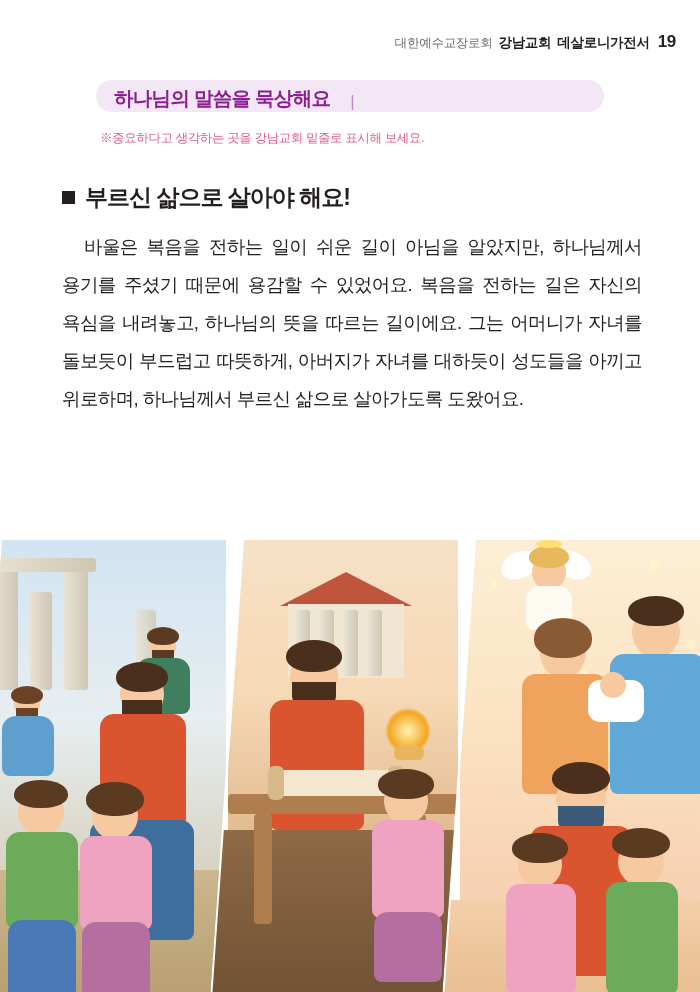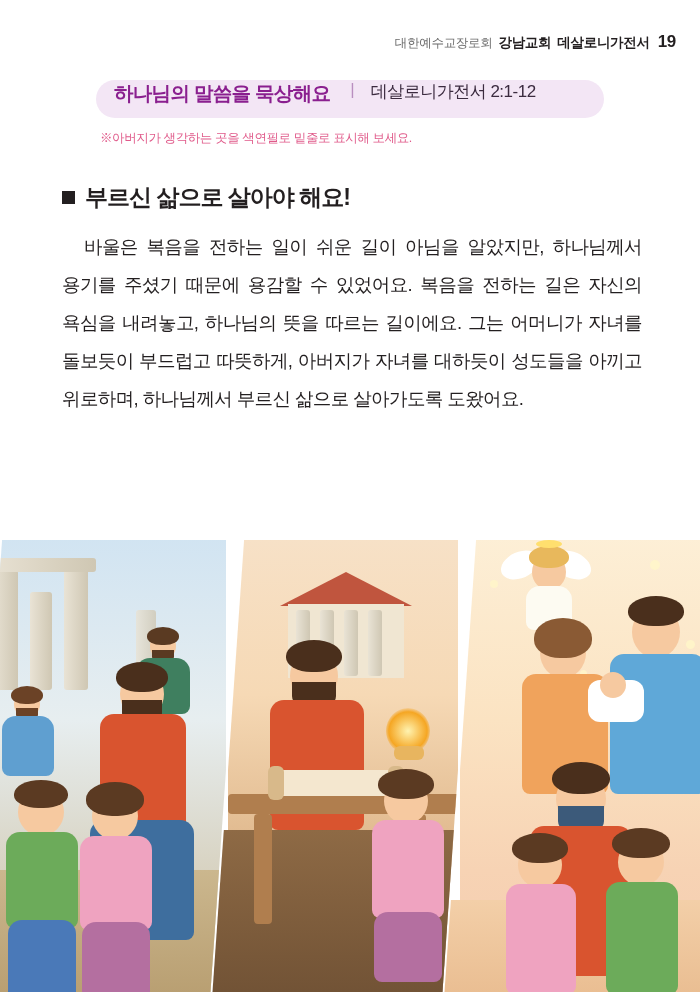--- a/index.html
+++ b/index.html
@@ -47,25 +47,25 @@
     color: #231f20;
     margin-left: 2px;
   }
 
   
   .title-bar {
     position: absolute;
     left: 96px;
     top: 80px;
     width: 508px;
-    height: 38px;
+    height: 32px;
     background: #f3e6f5;
     border-radius: 19px;
     display: flex;
-    align-items: flex-start;
+    align-items: flex-end;
     box-sizing: border-box;
     padding-left: 18px;
   }
   .title-main {
     color: #8a1f8f;
     font-weight: bold;
     font-size: 19.5px;
     letter-spacing: -0.7px;
   }
   .title-sep {
@@ -212,24 +212,23 @@
 <div class="page-header">
   <span class="header-denom">대한예수교장로회</span>
   <span class="header-church">강남교회</span>
   <span class="header-team">데살로니가전서</span>
   <span class="header-page">19</span>
 </div>
 
 <div class="title-bar">
   <span class="title-main">하나님의 말씀을 묵상해요</span>
   <span class="title-sep">|</span>
-  <span class="title-ref">데살로니가전서 2:1-12</span>
 </div>
 
-<div class="note">※아버지가 생각하는 곳을 색연필로 밑줄로 표시해 보세요.</div>
+<div class="note">※중요하다고 생각하는 곳을 강남교회 밑줄로 표시해 보세요.</div>
 
 <div class="section-heading">
   <span class="heading-bullet"></span>
   <span class="heading-text">부르신 삶으로 살아야 해요!</span>
 </div>
 
 <div class="body-text">바울은 복음을 전하는 일이 쉬운 길이 아님을 알았지만, 하나님께서 용기를 주셨기 때문에 용감할 수 있었어요. 복음을 전하는 길은 자신의 욕심을 내려놓고, 하나님의 뜻을 따르는 길이에요. 그는 어머니가 자녀를 돌보듯이 부드럽고 따뜻하게, 아버지가 자녀를 대하듯이 성도들을 아끼고 위로하며, 하나님께서 부르신 삶으로 살아가도록 도왔어요.</div>
 
 <div class="illustration">
 

